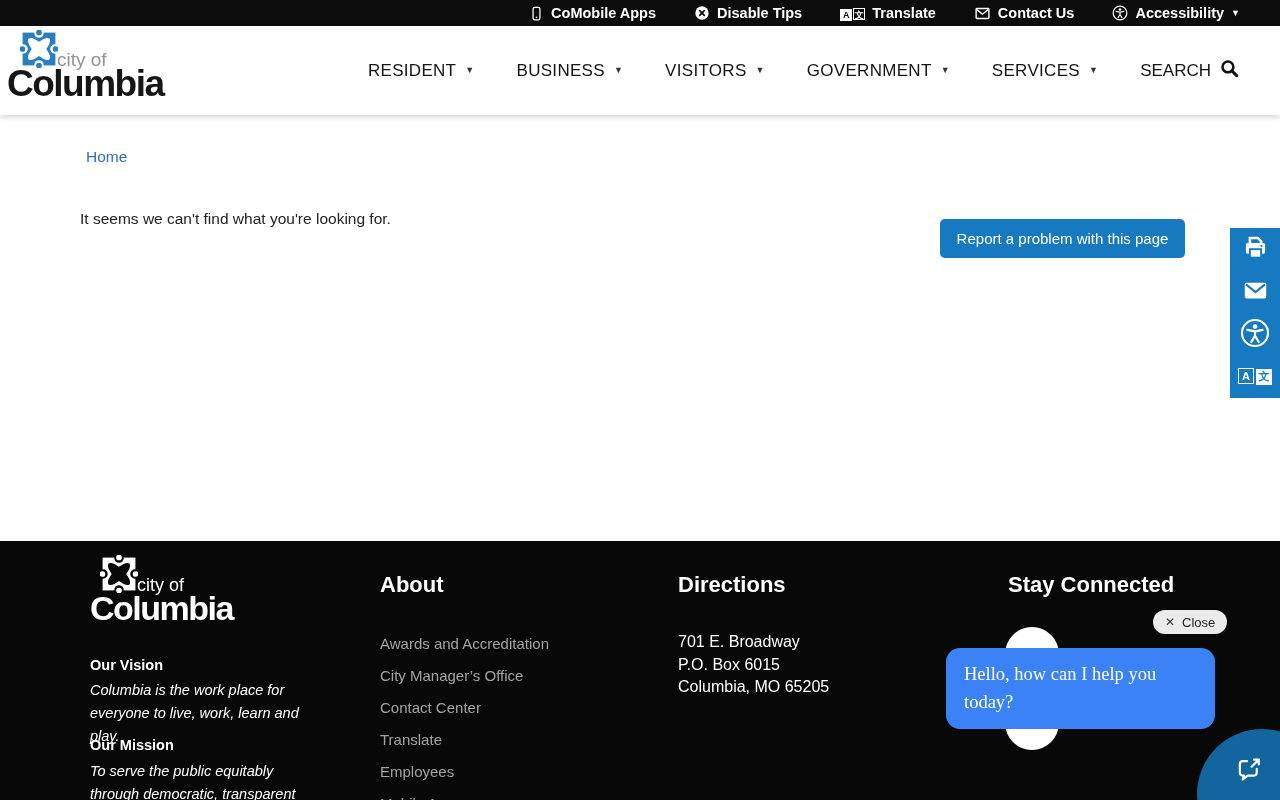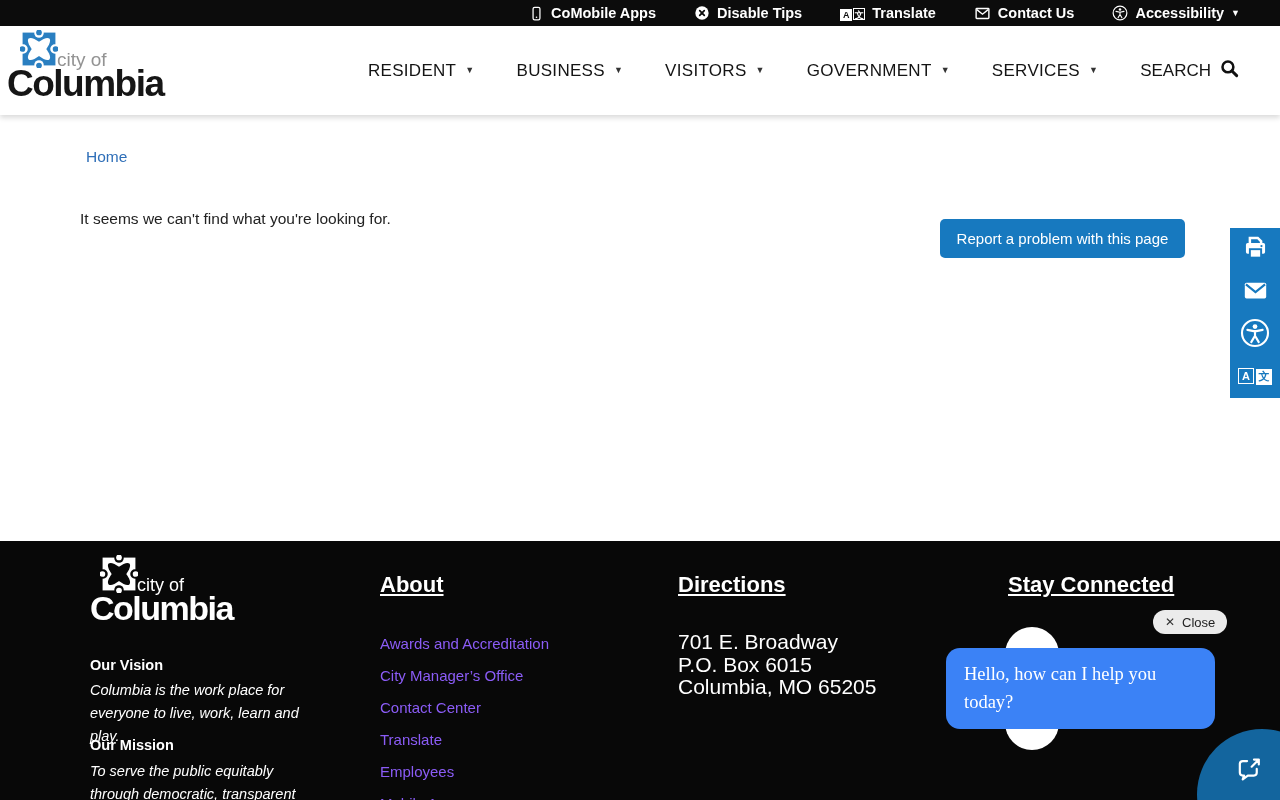--- a/index.html
+++ b/index.html
@@ -64,38 +64,38 @@
   .side-btn { height: 42.5px; display: flex; align-items: center;
     justify-content: center; cursor: pointer; border: none; background: transparent; padding: 0; }
   .tr-box { display: inline-block; width: 16px; height: 16px; font-size: 11px;
     line-height: 15px; text-align: center; font-weight: bold; }
   .tr-a { border: 1.5px solid #fff; color: #fff; }
   .tr-wen { background: #fff; color: #1779bf; margin-left: 2px; }
 
   
   .footer { position: absolute; left: 0; top: 541px; width: 100%; height: 259px;
     background: #080808; color: #fff; z-index: 1; }
-  .f-heading { font-size: 22px; font-weight: bold; color: #fff; text-decoration: underline; }
+  .f-heading { font-size: 22px; font-weight: bold; color: #fff; }
   .f-logo { position: absolute; left: 90px; top: 14px; width: 200px; height: 80px; }
   .f-logo-square { position: absolute; left: 10px; top: 0; }
   .f-logo-cityof { position: absolute; left: 47px; top: 20px; font-size: 18px; color: #fff; }
   .f-logo-name { position: absolute; left: 0; top: 34px; font-size: 34px; font-weight: bold;
     color: #fff; letter-spacing: -1.5px; }
   .f-vision-title { position: absolute; left: 90px; top: 116px; font-size: 14.5px; font-weight: bold; }
   .f-vision-text { position: absolute; left: 90px; top: 138px; width: 232px;
     font-size: 14.5px; font-style: italic; line-height: 23px; }
   .f-mission-title { position: absolute; left: 90px; top: 196px; font-size: 14.5px; font-weight: bold; }
   .f-mission-text { position: absolute; left: 90px; top: 219px; width: 208px;
     font-size: 14.5px; font-style: italic; line-height: 23px; }
   .f-col-about { position: absolute; left: 380px; top: 31px; }
   .f-links { margin-top: 37px; }
-  .f-link { display: block; font-size: 15px; color: #8b5cf6; margin-bottom: 15px;
+  .f-link { display: block; font-size: 15px; color: #a3a3a3; margin-bottom: 15px;
     cursor: pointer; text-decoration: none; margin-top: 9px; }
   .f-col-directions { position: absolute; left: 678px; top: 31px; }
-  .f-address { margin-top: 33px; font-size: 21px; line-height: 22.5px; }
+  .f-address { margin-top: 33px; font-size: 16px; line-height: 22.5px; }
   .f-contact-heading { margin-top: 43px; }
   .f-col-stay { position: absolute; left: 1008px; top: 31px; }
 
   
   .soc-circle { position: absolute; width: 54px; height: 54px; border-radius: 50%;
     background: #fff; z-index: 2; cursor: pointer; }
   .soc-1 { left: 1005px; top: 627px; }
   .soc-2 { left: 1005px; top: 696px; }
 
   

